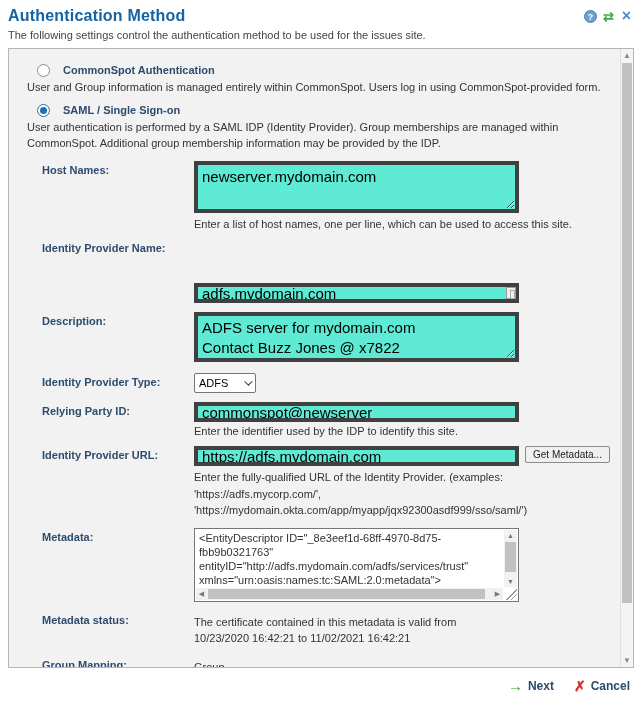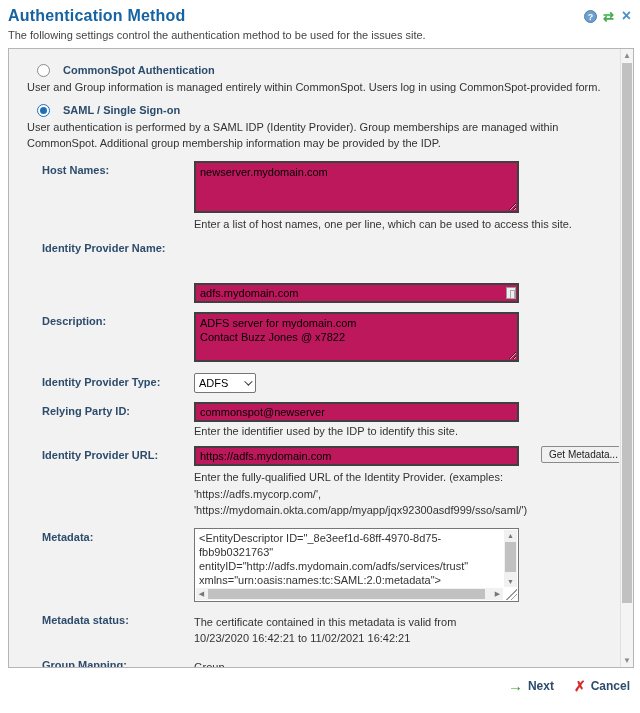--- a/index.html
+++ b/index.html
@@ -35,34 +35,34 @@
   .opt-label { font-weight:bold; color:#2d4c6d; cursor:pointer; }
   .opt-desc { margin:0 0 9px 8px; line-height:1.4; color:#333; max-width:596px; }
 
   
   .form { margin-top:10px; }
   .frow { display:grid; grid-template-columns:152px 1fr; padding-left:23px; margin-bottom:9px; align-items:start; }
   .flabel { font-weight:bold; color:#2d4c6d; padding-top:3px; padding-right:6px; }
   .fhelp { margin-top:3px; color:#333; }
   .fhelp.multi { white-space:pre-line; line-height:1.5; }
 
-  textarea, input[type=text] { font-family:"Liberation Sans", sans-serif; font-size:11px; color:#000; background:#be185d; border:2px solid #404040; }
+  textarea, input[type=text] { font-family:"Liberation Sans", sans-serif; font-size:15px; color:#000; background:#5eead4; border:4px solid #404040; }
   .ta { width:325px; padding:2px 4px; line-height:1.3; resize:both; }
   .ta-host { height:52px; }
   .ta-desc { height:50px; }
   .ti { width:325px; height:20px; padding:0 4px; }
   .input-wrap { position:relative; width:325px;margin-top:44px; }
   .field-icon { position:absolute; right:3px; top:4px; width:10px; height:12px; border:1px solid #9a9a9a; background:#eee; cursor:pointer; }
   .field-icon::after { content:""; position:absolute; left:3px; top:2px; width:3px; height:7px; border:1px solid #aaa; }
 
   .select { display:inline-flex; align-items:center; justify-content:space-between; gap:0; height:20px; border:1px solid #767676; border-radius:2px; background:#fff; padding:0 5px 0 4px; color:#000; cursor:pointer; }
   .chev { width:6px; height:6px; border-right:1.5px solid #333; border-bottom:1.5px solid #333; transform:rotate(45deg) translateY(-2px); flex:0 0 auto; }
   .sel-idp { min-width:62px; }
 
-  .url-line { display:flex; gap:22px; align-items:flex-start; }
+  .url-line { display:flex; gap:6px; align-items:flex-start; }
   .btn { border:1px solid #8a8a8a; border-radius:2px; background:#f0f0f0; padding:2px 7px; font-size:10px; color:#222; white-space:nowrap; cursor:pointer; }
 
   
   .metabox { position:relative; width:325px; height:74px; border:1px solid #767676; background:#fff; }
   .meta-text { position:absolute; left:4px; top:2px; right:17px; bottom:15px; white-space:pre-wrap; overflow:hidden; line-height:1.28; word-break:break-all; }
   .meta-v { position:absolute; top:1px; right:1px; bottom:14px; width:13px; background:#f1f1f1; }
   .meta-v .sarrow { position:absolute; width:100%; height:11px; color:#777; font-size:7px; line-height:11px; text-align:center; }
   .meta-v .sarrow.up { top:0; }
   .meta-v .sarrow.down { bottom:0; }
   .meta-v .sthumb { position:absolute; left:1px; right:1px; top:12px; height:30px; background:#c1c1c1; }

